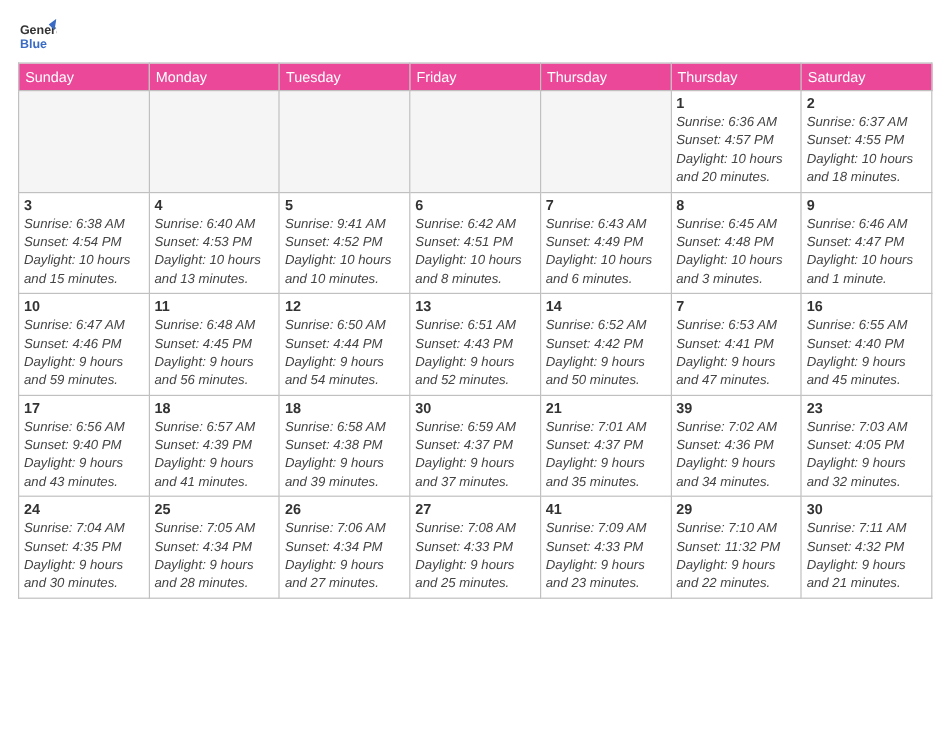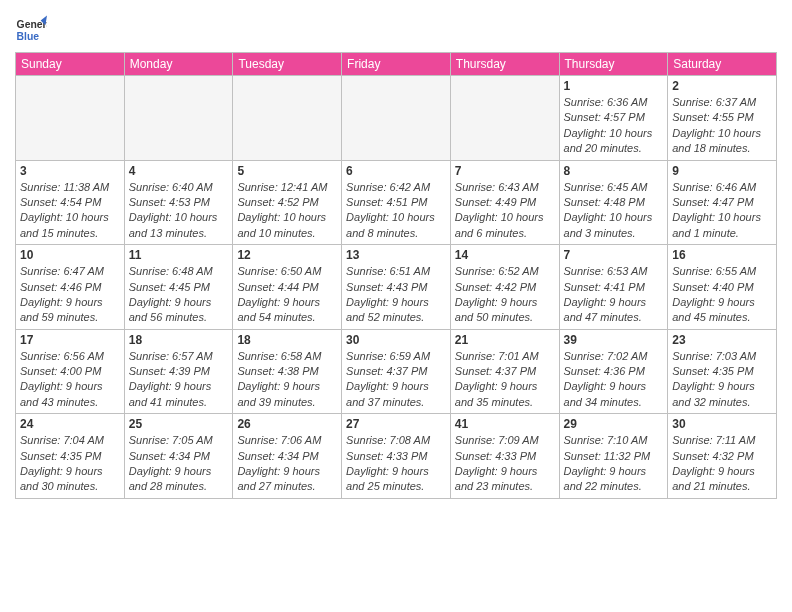--- a/index.html
+++ b/index.html
@@ -127,33 +127,33 @@
           <td>
             <span class="day-num">2</span>
             <div class="day-info">Sunrise: 6:37 AM
 Sunset: 4:55 PM
 Daylight: 10 hours and 18 minutes.</div>
           </td>
         </tr>
         <tr>
           <td>
             <span class="day-num">3</span>
-            <div class="day-info">Sunrise: 11:38 AM
+            <div class="day-info">Sunrise: 6:38 AM
 Sunset: 4:54 PM
 Daylight: 10 hours and 15 minutes.</div>
           </td>
           <td>
             <span class="day-num">4</span>
             <div class="day-info">Sunrise: 6:40 AM
 Sunset: 4:53 PM
 Daylight: 10 hours and 13 minutes.</div>
           </td>
           <td>
             <span class="day-num">5</span>
-            <div class="day-info">Sunrise: 12:41 AM
+            <div class="day-info">Sunrise: 9:41 AM
 Sunset: 4:52 PM
 Daylight: 10 hours and 10 minutes.</div>
           </td>
           <td>
             <span class="day-num">6</span>
             <div class="day-info">Sunrise: 6:42 AM
 Sunset: 4:51 PM
 Daylight: 10 hours and 8 minutes.</div>
           </td>
           <td>
@@ -216,21 +216,21 @@
             <span class="day-num">16</span>
             <div class="day-info">Sunrise: 6:55 AM
 Sunset: 4:40 PM
 Daylight: 9 hours and 45 minutes.</div>
           </td>
         </tr>
         <tr>
           <td>
             <span class="day-num">17</span>
             <div class="day-info">Sunrise: 6:56 AM
-Sunset: 4:00 PM
+Sunset: 9:40 PM
 Daylight: 9 hours and 43 minutes.</div>
           </td>
           <td>
             <span class="day-num">18</span>
             <div class="day-info">Sunrise: 6:57 AM
 Sunset: 4:39 PM
 Daylight: 9 hours and 41 minutes.</div>
           </td>
           <td>
             <span class="day-num">18</span>
@@ -252,21 +252,21 @@
           </td>
           <td>
             <span class="day-num">39</span>
             <div class="day-info">Sunrise: 7:02 AM
 Sunset: 4:36 PM
 Daylight: 9 hours and 34 minutes.</div>
           </td>
           <td>
             <span class="day-num">23</span>
             <div class="day-info">Sunrise: 7:03 AM
-Sunset: 4:35 PM
+Sunset: 4:05 PM
 Daylight: 9 hours and 32 minutes.</div>
           </td>
         </tr>
         <tr>
           <td>
             <span class="day-num">24</span>
             <div class="day-info">Sunrise: 7:04 AM
 Sunset: 4:35 PM
 Daylight: 9 hours and 30 minutes.</div>
           </td>

